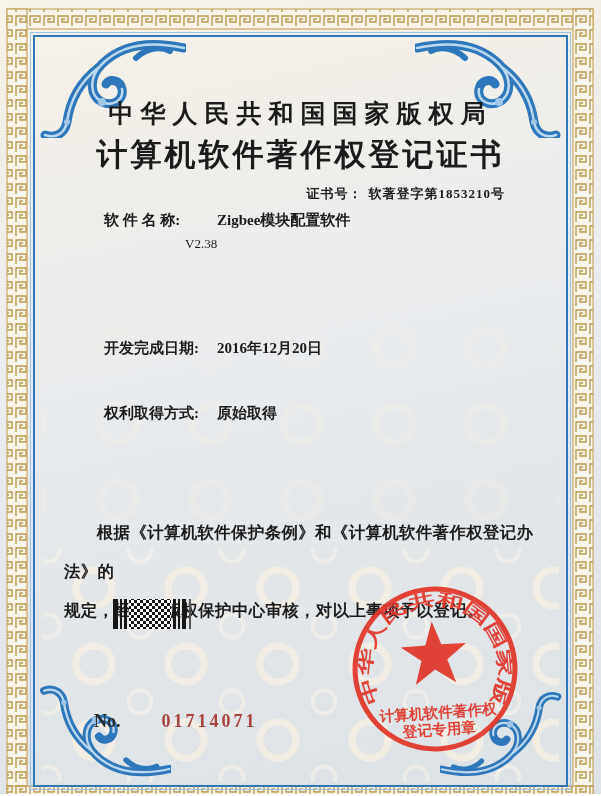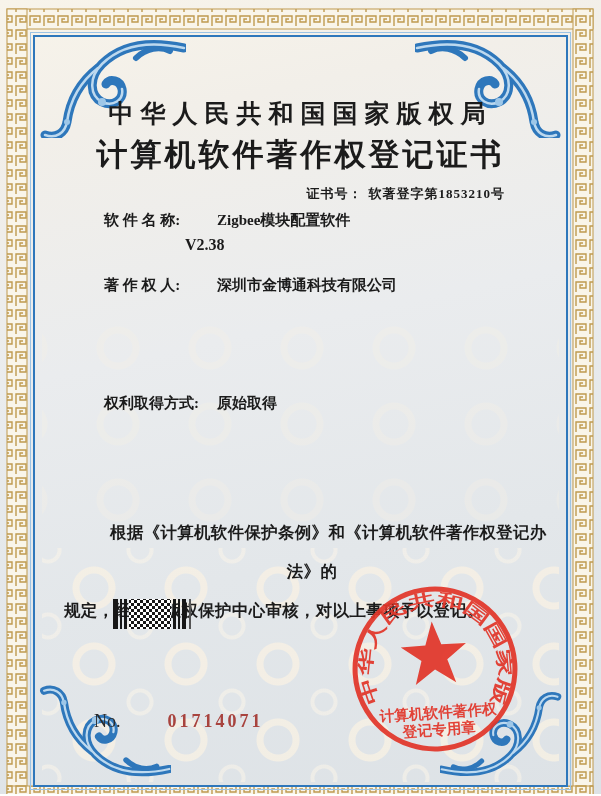--- a/index.html
+++ b/index.html
@@ -48,27 +48,27 @@
     position:absolute;left:0;top:134px;width:601px;text-align:center;
     font-size:31px;font-weight:700;letter-spacing:3px;
   }
   .cert-no{
     position:absolute;top:185px;right:96px;font-size:13px;letter-spacing:1px;font-weight:600;
   }
   .cert-no .lab{margin-right:6px;}
   .field-row{position:absolute;left:72px;font-size:15px;font-weight:700;white-space:nowrap;margin-left:32px;}
   .flabel{display:inline-block;width:113px;}
   .fvalue{display:inline-block;}
-  .fvalue2{position:absolute;left:185px;top:236px;font-size:16px;font-weight:700;text-align:right;}
+  .fvalue2{position:absolute;left:185px;top:236px;font-size:13px;font-weight:400;text-align:right;}
   .statement{position:absolute;left:64px;top:513px;width:496px;font-size:16.4px;font-weight:700;line-height:39px;letter-spacing:.4px;}
-  .statement .l1{text-indent:2em;display:block;text-align:center;}
+  .statement .l1{text-indent:2em;display:block;}
   .statement .l2{display:block;}
   .barcode{position:absolute;left:113px;top:597px;}
   .no-line{position:absolute;left:94px;top:711px;font-size:18px;white-space:nowrap;}
-  .no-line .no-label{color:#2a2a2a;font-weight:400;margin-right:22px;}
+  .no-line .no-label{color:#2a2a2a;font-weight:700;margin-right:16px;}
   .no-line .no-value{color:#a8433e;letter-spacing:3px;font-weight:600;margin-left:25px;}
   .seal{position:absolute;left:349px;top:583px;transform:rotate(-4deg);opacity:.93;}
   .seal-date{position:absolute;left:356px;top:710px;font-size:20px;font-weight:800;letter-spacing:1px;color:#141414;}
 </style>
 </head>
 <body>
 
 <div class="certificate">
 
   <svg class="frame-svg" width="601" height="796" viewBox="0 0 601 796">
@@ -117,27 +117,27 @@
   <div class="cert-title">计算机软件著作权登记证书</div>
   <div class="cert-no">
     <span class="lab">证书号：</span><span>软著登字第1853210号</span>
   </div>
 
   <div class="field-row" style="top:211px;">
     <span class="flabel">软 件 名 称:</span><span class="fvalue">Zigbee模块配置软件</span>
   </div>
   <div class="fvalue2">V2.38</div>
 
-  <div class="field-row" style="top:276px;">
-    <span class="flabel">著 作 权 人:</span><span class="fvalue">深圳市金博通科技有限公司</span>
+
+  <div class="field-row" style="top:339px;">
+    <span class="flabel">开发完成日期:</span><span class="fvalue">2016年12月20日</span>
   </div>
 
 
-
-  <div class="field-row" style="top:394px;">
+  <div class="field-row" style="top:404px;">
     <span class="flabel">权利取得方式:</span><span class="fvalue">原始取得</span>
   </div>
 
 
 
   <div class="statement">
     <span class="l1">根据《计算机软件保护条例》和《计算机软件著作权登记办法》的</span>
     <span class="l2">规定，经中国版权保护中心审核，对以上事项予以登记。</span>
   </div>
 

